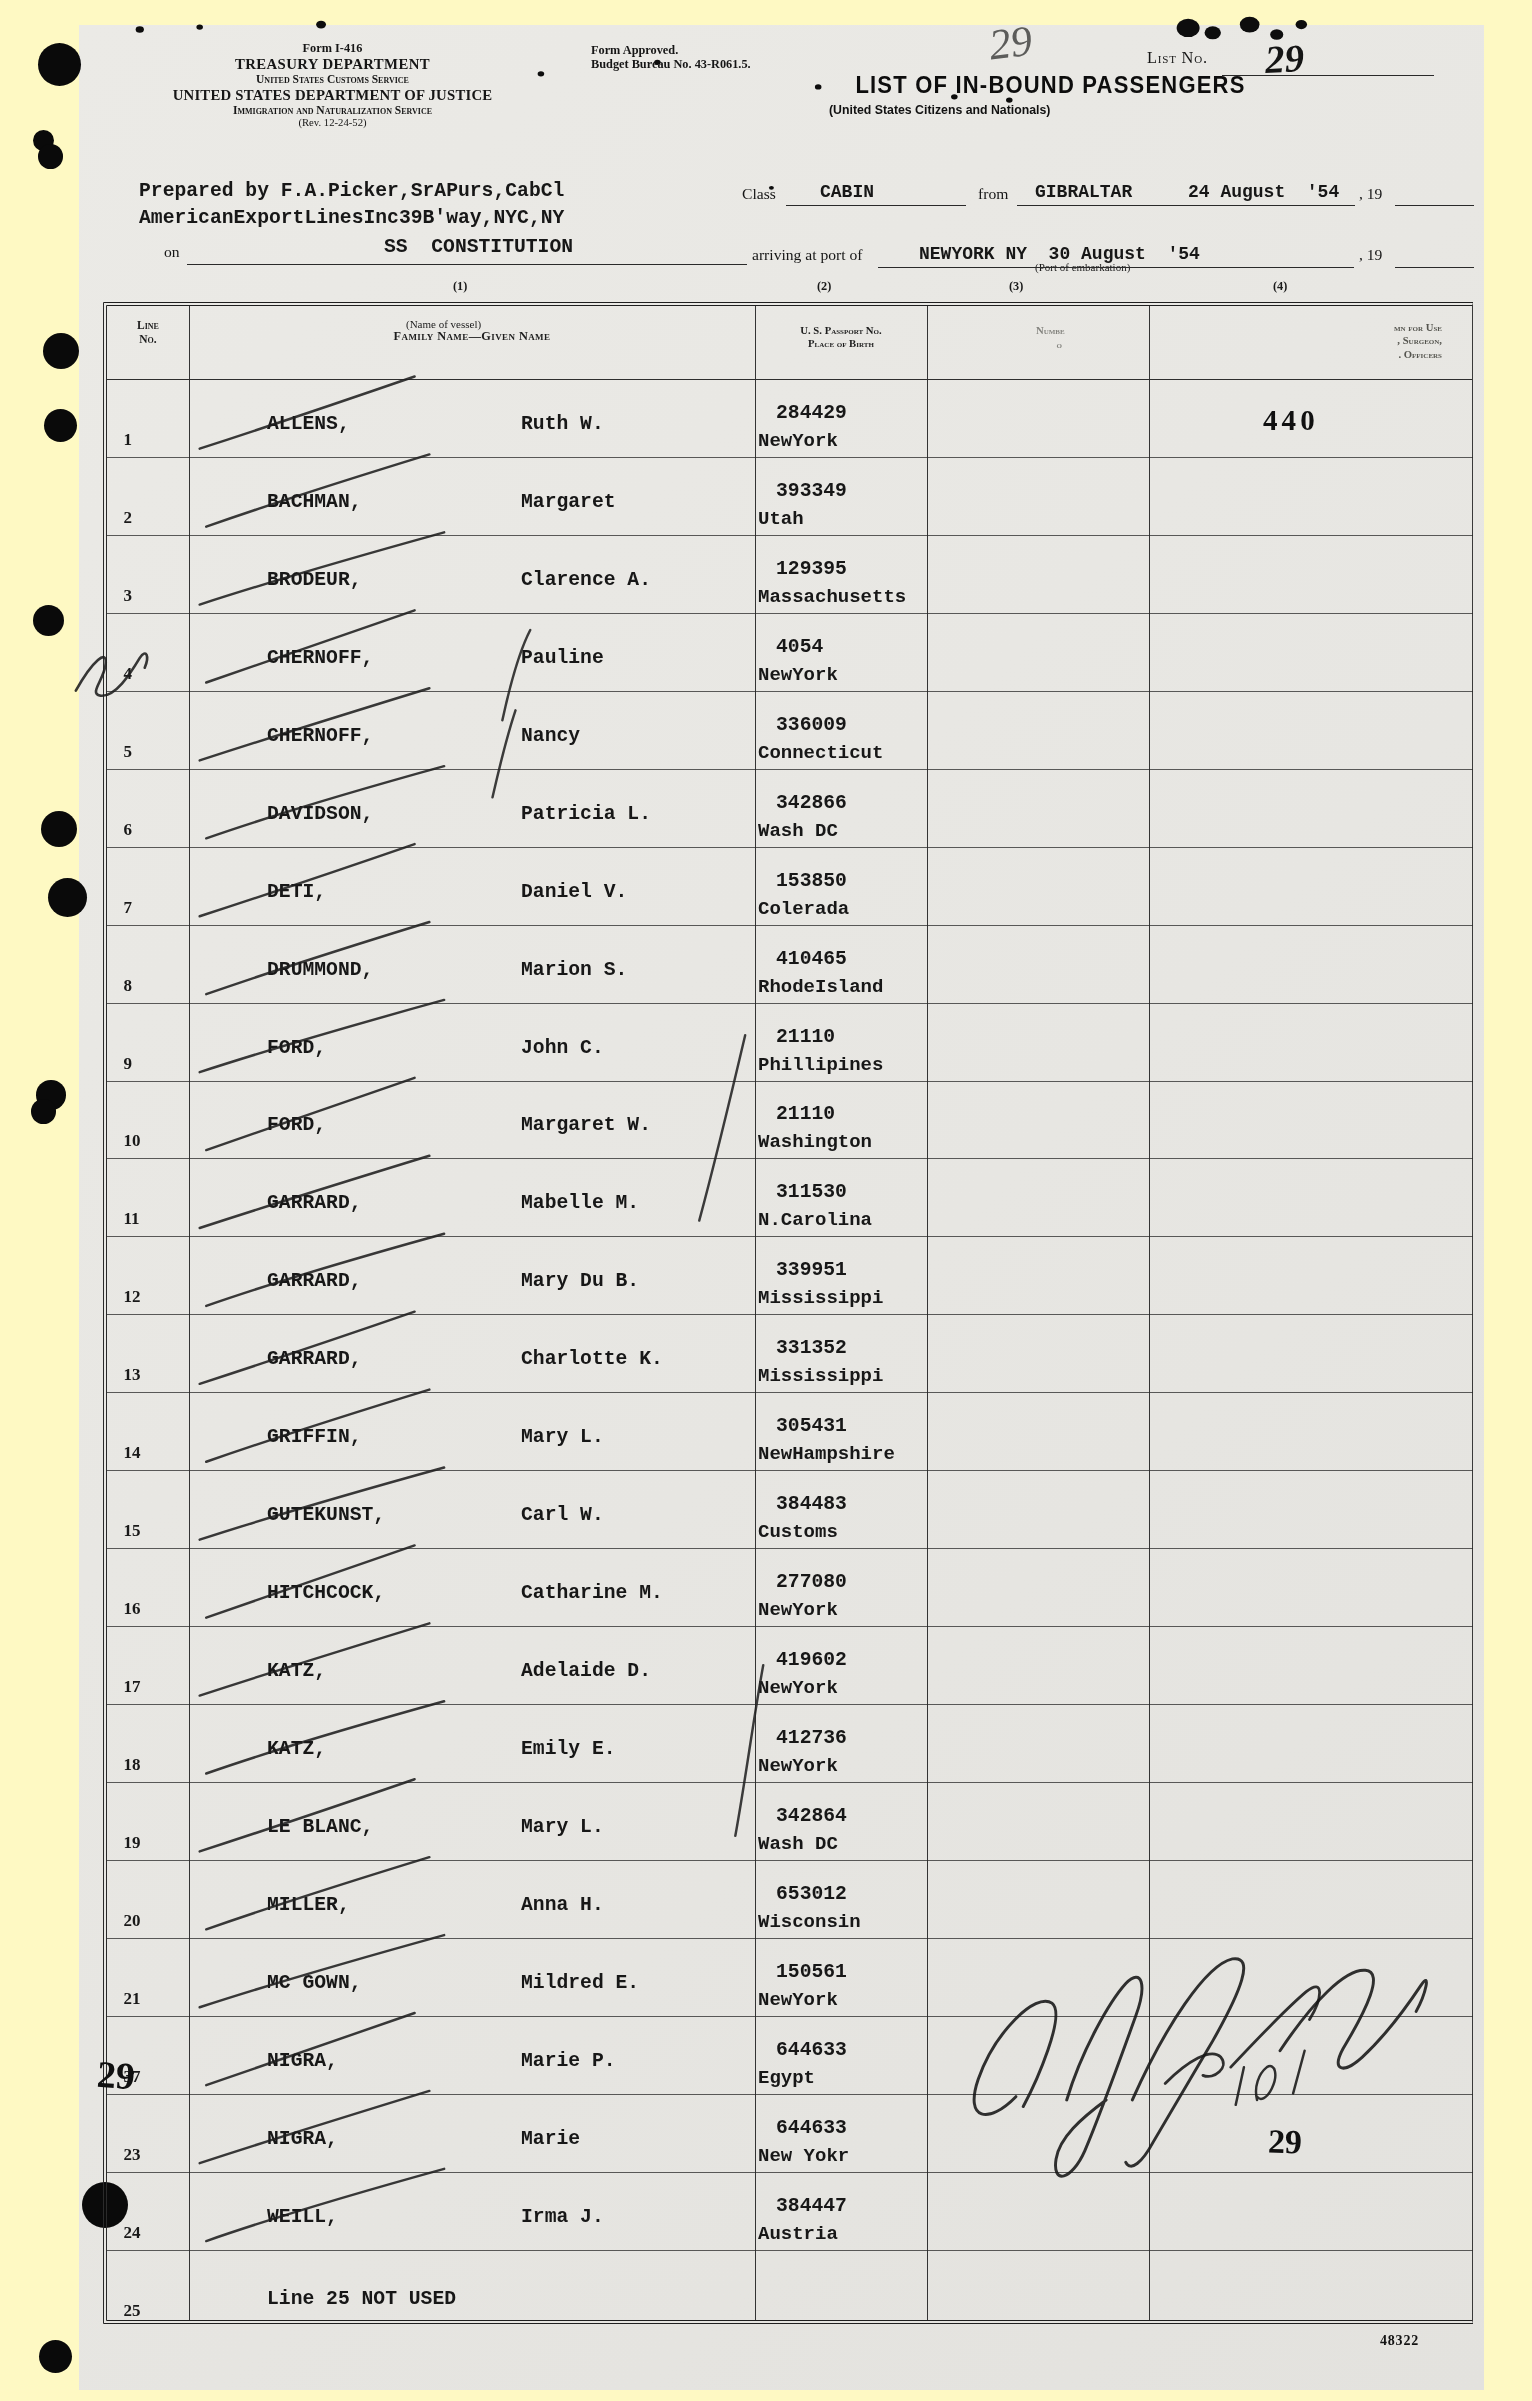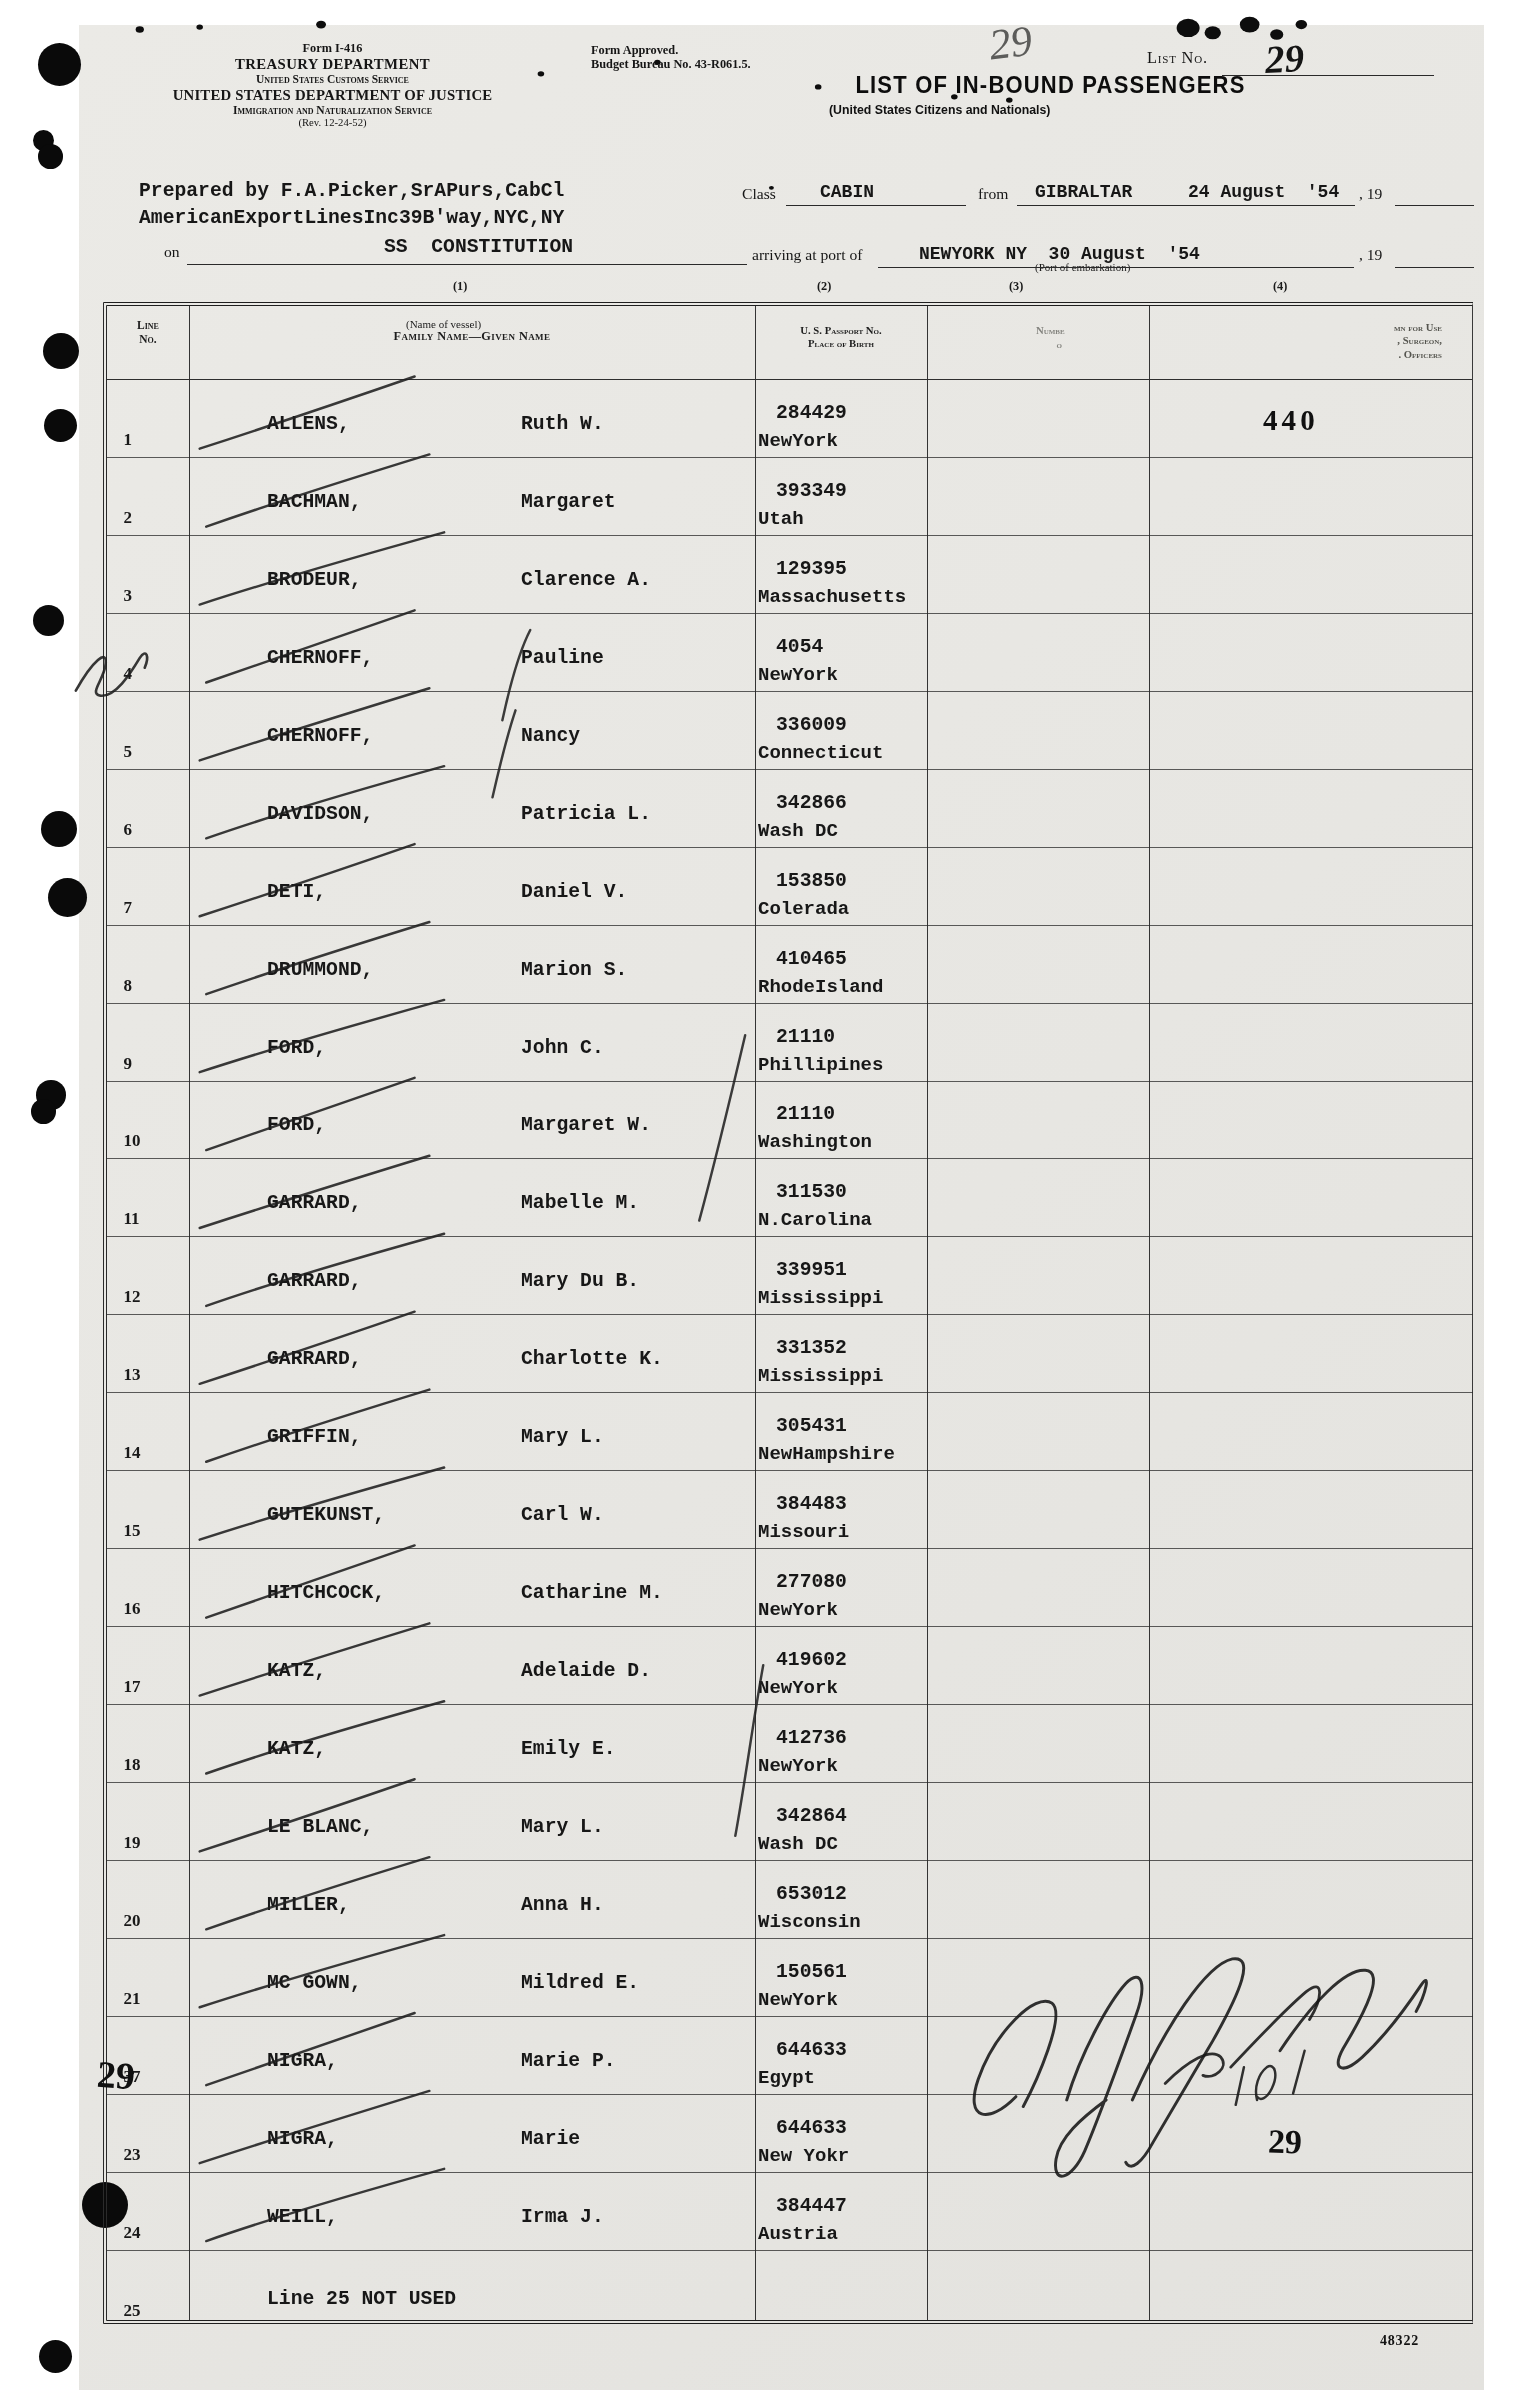--- a/index.html
+++ b/index.html
@@ -1,16 +1,16 @@
 <!DOCTYPE html>
 <html style="font-size:13px"><head>
 <meta charset="utf-8">
 <style>
   html,body{margin:0;padding:0;background:#060606;}
-  #photo{position:relative;width:1533px;height:2401px;background:#ffffff;overflow:hidden;
+  #photo{position:relative;width:1533px;height:2401px;background:#fef9c3;overflow:hidden;
          font-family:"Liberation Serif",serif;color:#141414;}
   #paper{position:absolute;left:79px;top:24.6px;width:1405px;height:2365px;
          background:linear-gradient(135deg,#ebeae6 0%,#e7e6e2 55%,#e3e2de 100%);}
   .hole{position:absolute;background:#0a0a0a;border-radius:50%;}
   
   .serif{font-family:"Liberation Serif",serif;color:#161616;}
   .sc{font-variant:small-caps;}
   .dept-block{position:absolute;text-align:center;}
   .rule{position:absolute;border-bottom:1.6px solid #2a2a2a;height:0;}
   .caption{position:absolute;font-size:11px;color:#1c1c1c;margin-top:46px;}
@@ -245,21 +245,21 @@
           <span class="fam tw">GRIFFIN,</span>
           <span class="giv tw">Mary L.</span>
           <span class="pp tw">305431</span>
           <span class="pb tw">NewHampshire</span>
         </div>
         <div class="row" style="top: 1164px;">
           <span class="ln">15</span>
           <span class="fam tw">GUTEKUNST,</span>
           <span class="giv tw">Carl W.</span>
           <span class="pp tw">384483</span>
-          <span class="pb tw">Missouri</span>
+          <span class="pb tw">Customs</span>
         </div>
         <div class="row" style="top: 1242px;">
           <span class="ln">16</span>
           <span class="fam tw">HITCHCOCK,</span>
           <span class="giv tw">Catharine M.</span>
           <span class="pp tw">277080</span>
           <span class="pb tw">NewYork</span>
         </div>
         <div class="row" style="top: 1320px;">
           <span class="ln">17</span>

